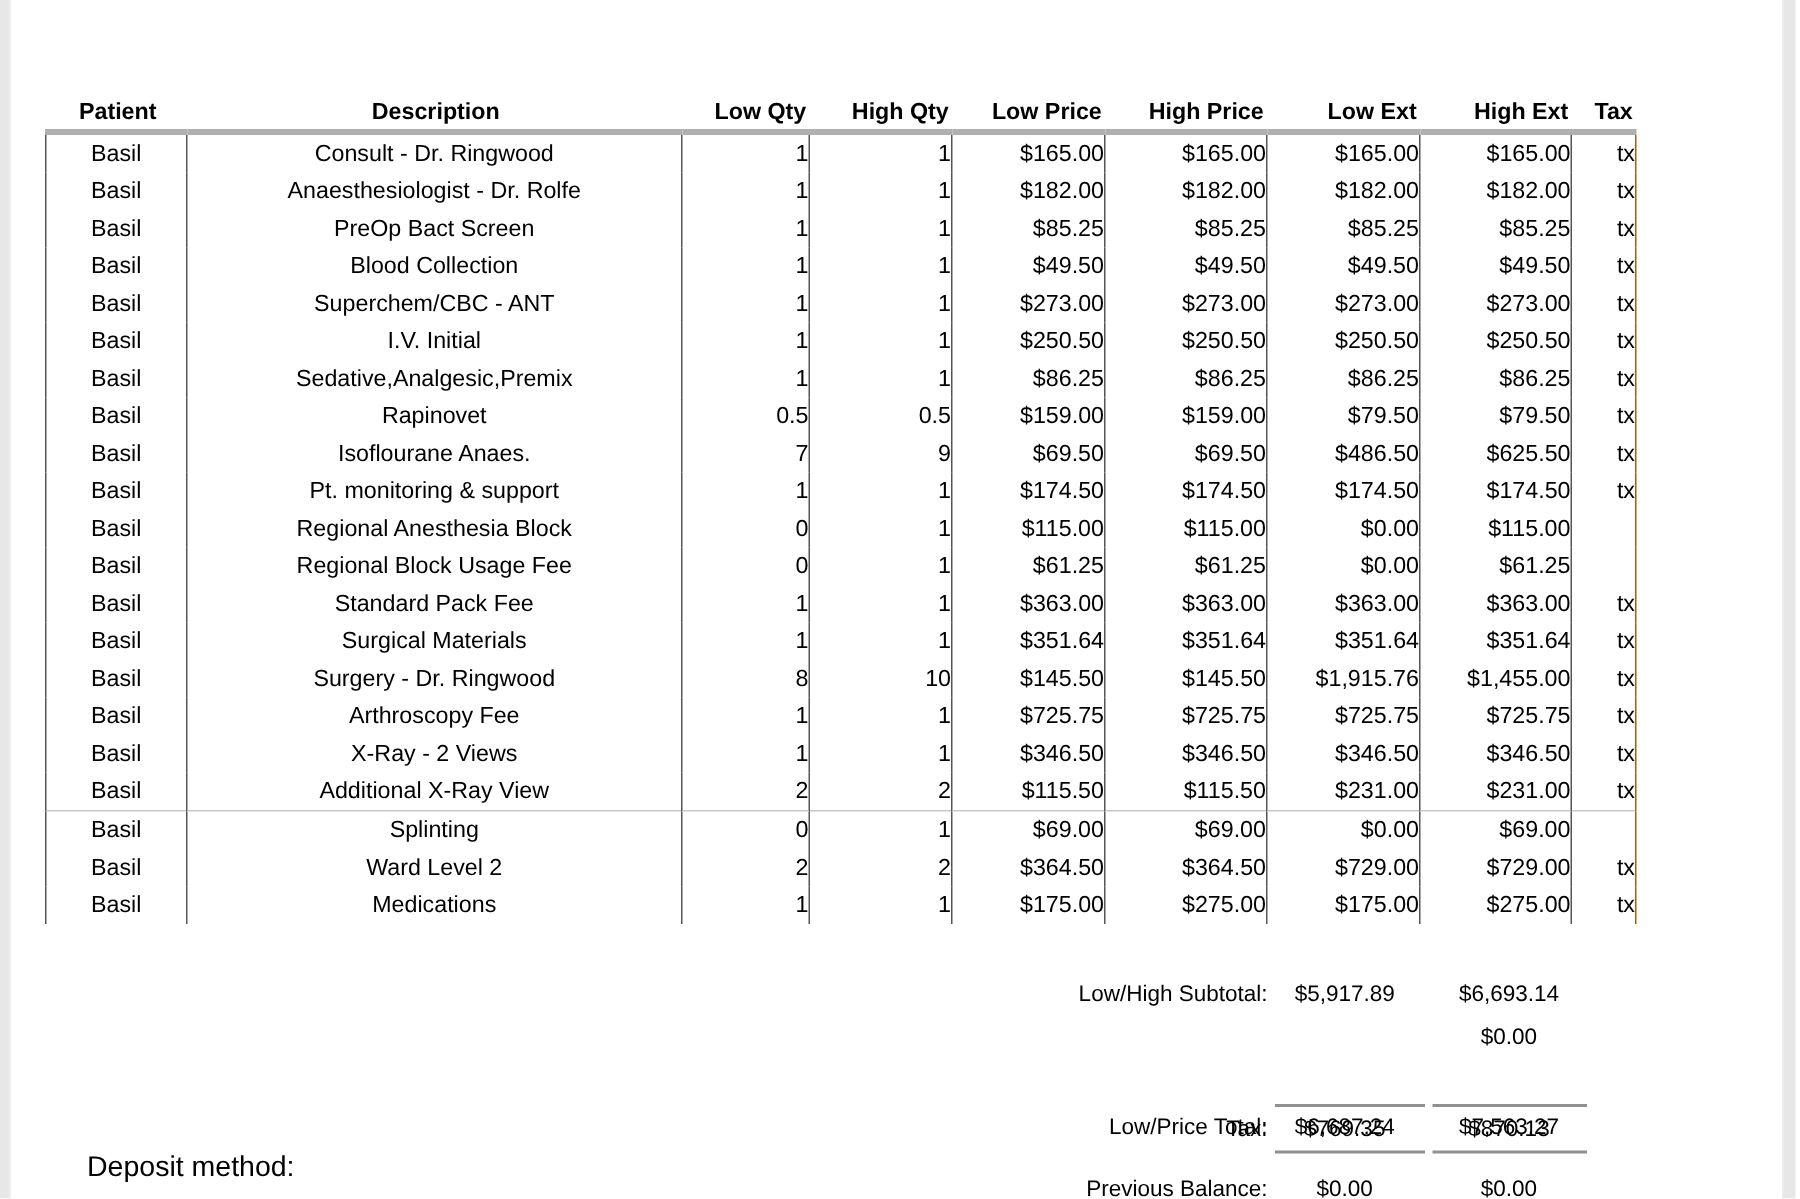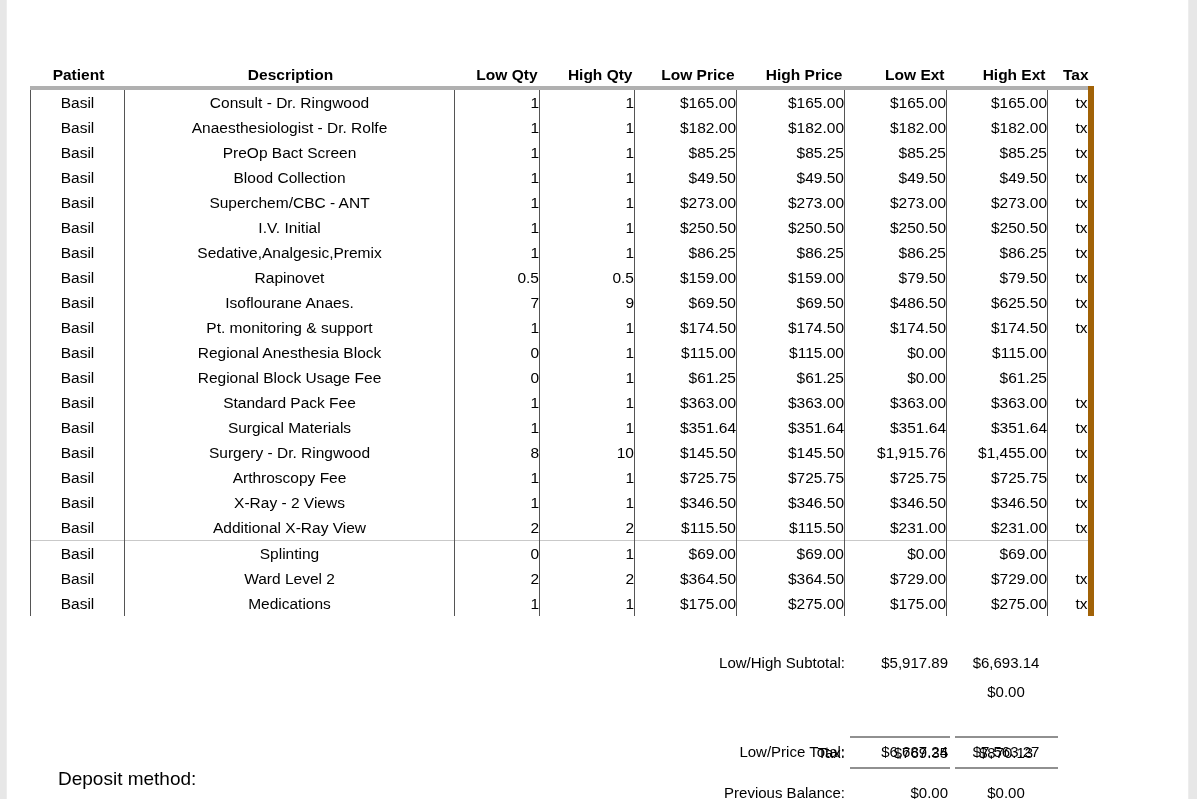--- a/index.html
+++ b/index.html
@@ -24,36 +24,36 @@
   table.est th {
     font-weight:bold; height:24px; vertical-align:bottom;
     padding:0 2px 2px 0; white-space:nowrap;
     border-bottom:4px solid #b0b0b0; font-size:15.5px;
   }
   table.est td {
     height:25px; line-height:25px; padding:0;
     white-space:nowrap; overflow:hidden;
     border-left:1px solid #555;
   }
-  table.est td.c8 { border-right:6px solid #a16207; }
+  table.est td.c8 { border-right:1px solid #a16207; }
   .left  { text-align:center; }
   .right { text-align:right; }
   table.est th.left  { padding-left:4px; }
   table.est th.right { padding-right:2px; }
   td.c0 { padding-left:5px; }
   td.c1 { padding-left:5px; }
   td.c2, td.c3 { padding-right:6px; }
   td.c4, td.c5, td.c6, td.c7 { padding-right:4px; }
   td.c8 { padding-right:7px; }
   tr.page-break td { border-top:1px solid #c9c9c9; }
 
   
   .srow { position:absolute; left:618px; display:flex; font-size:15px; line-height:20px; }
   .srow .lbl { width:227px; text-align:right; }
-  .srow .lo  { width:103px; text-align:right; }
+  .srow .lo  { width:103px; text-align:center; }
   .srow .hi  { width:102px; margin-left:7px; text-align:center; }
   .rule { position:absolute; height:2px; background:#909090; }
 
   .deposit-label { position:absolute; left:58px; top:768px; font-size:19px; }
 </style>
 </head>
 <body>
 
 <div class="edge-strip edge-left"></div>
 <div class="edge-strip edge-right"></div>

